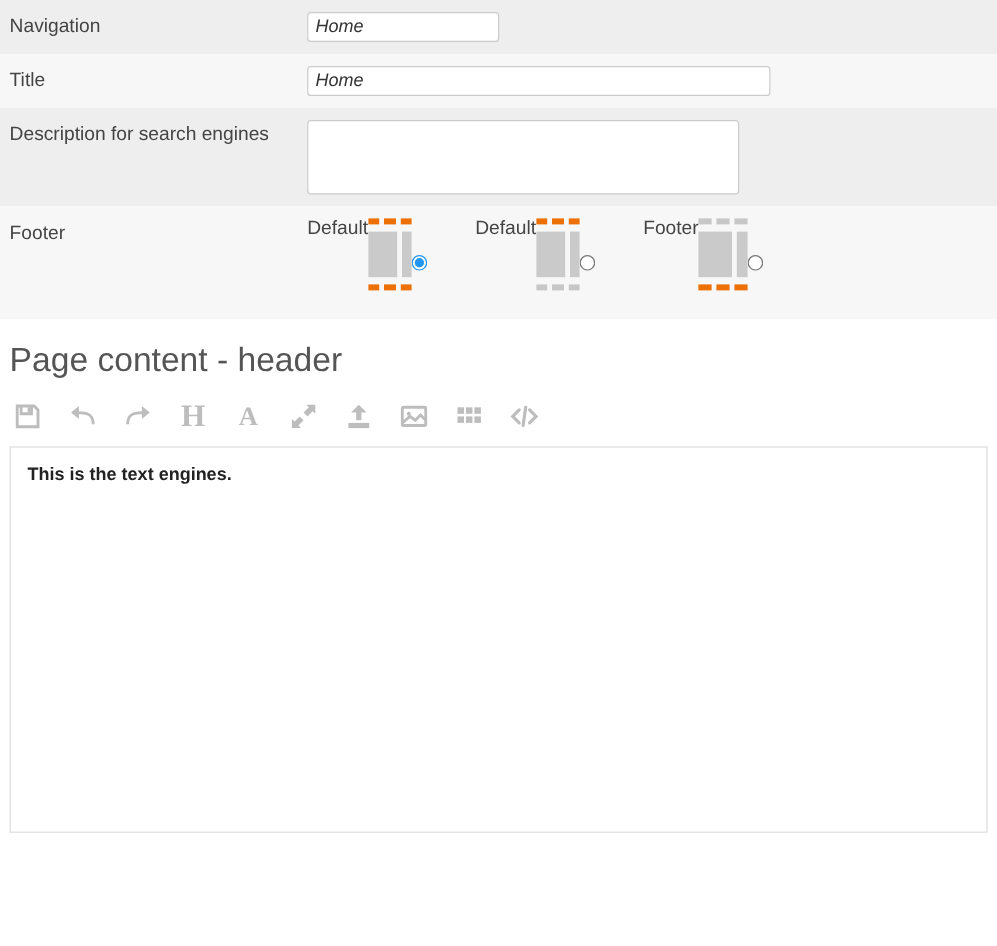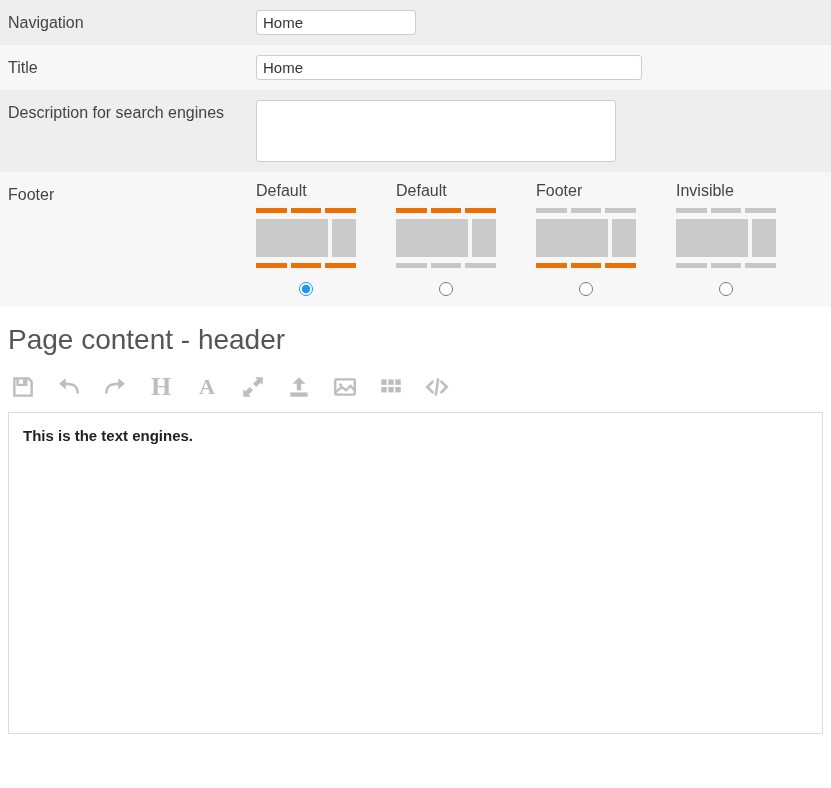--- a/index.html
+++ b/index.html
@@ -25,36 +25,37 @@
     padding-top: 4px;
   }
   .text-input {
     font-size: 15px;
     padding: 3px 6px;
     border: 1px solid #ccc;
     border-radius: 3px;
     background: #fff;
     color: #333;
     font-family: inherit;
+    font-style: italic;
   }
   .text-input.short { width: 160px; }
   .text-input.long { width: 386px; }
   textarea.text-input {
     width: 360px;
     height: 62px;
     resize: none;
   }
   .display-options {
     display: flex;
     gap: 40px;
     flex-wrap: wrap;
   }
   .display-option {
     display: flex;
-    flex-direction: column;
+    flex-direction: row;
     align-items: center;
     width: 100px;
   }
   .display-option-label {
     font-size: 16px;
     color: #444;
     margin-bottom: 8px;
     align-self: flex-start;
   }
   .thumb {
@@ -211,40 +212,20 @@
           </span>
         <span class="thumb-bars">
             <span class="c-orange"></span>
             <span class="c-orange"></span>
             <span class="c-orange"></span>
           </span>
       </span>
       <input type="radio" name="display" style="">
     </label>
 
-    <label class="display-option">
-      <span class="display-option-label">Invisible</span>
-      <span class="thumb">
-        <span class="thumb-bars">
-            <span class="c-grey"></span>
-            <span class="c-grey"></span>
-            <span class="c-grey"></span>
-          </span>
-        <span class="thumb-body">
-            <span class="main"></span>
-            <span class="side"></span>
-          </span>
-        <span class="thumb-bars">
-            <span class="c-grey"></span>
-            <span class="c-grey"></span>
-            <span class="c-grey"></span>
-          </span>
-      </span>
-      <input type="radio" name="display" style="">
-    </label>
 
   </div>
 </div>
 
 <h2 class="section-heading">Page content - header</h2>
 
 <div class="toolbar">
 
   <span class="toolbar-btn">
     <svg viewBox="0 0 24 24" fill="none" stroke="currentColor" stroke-width="2.2">

